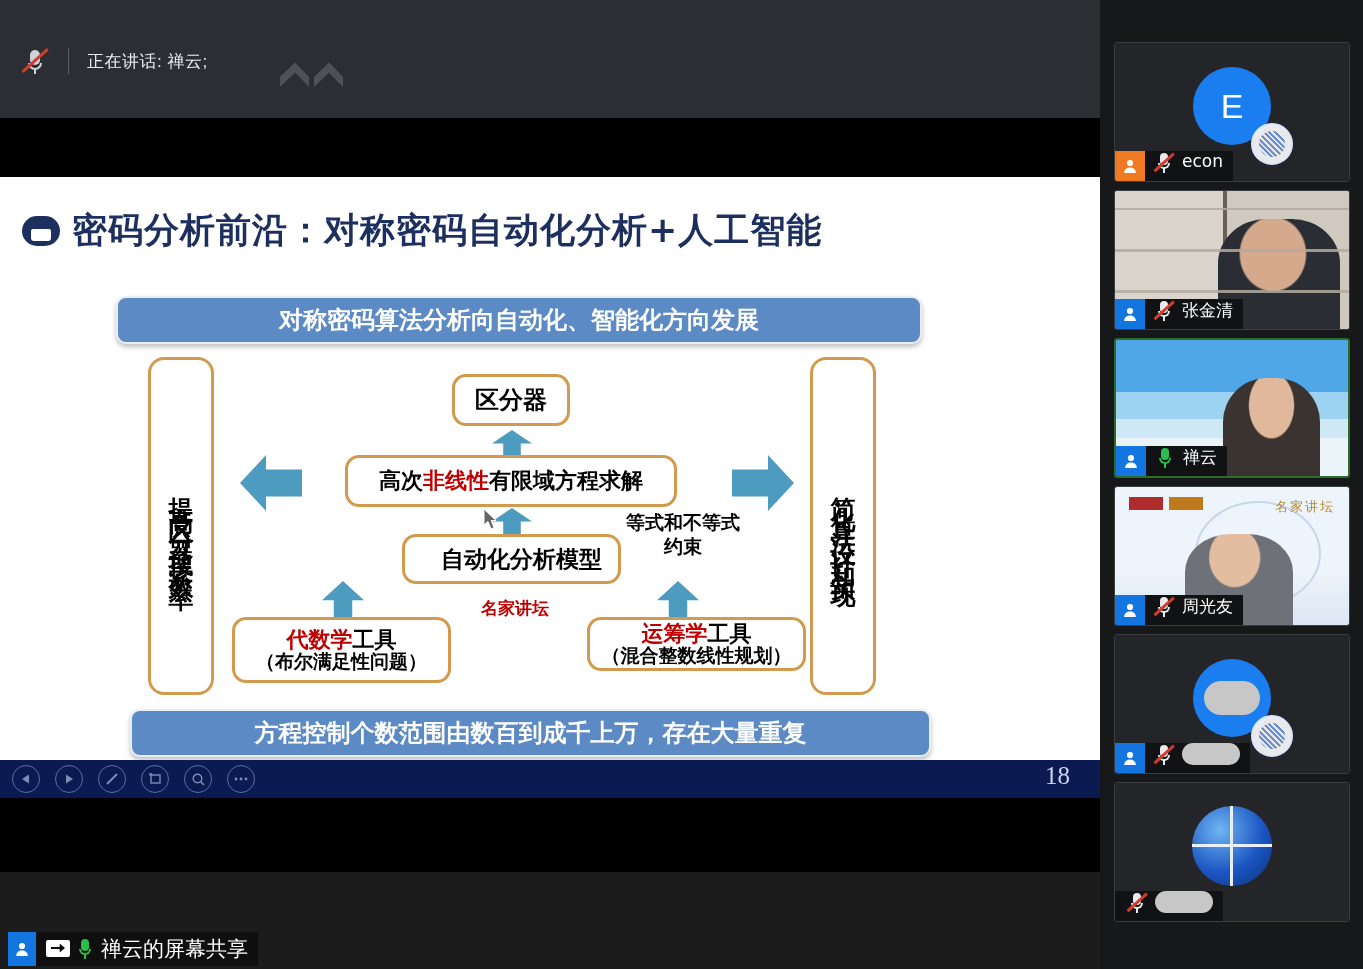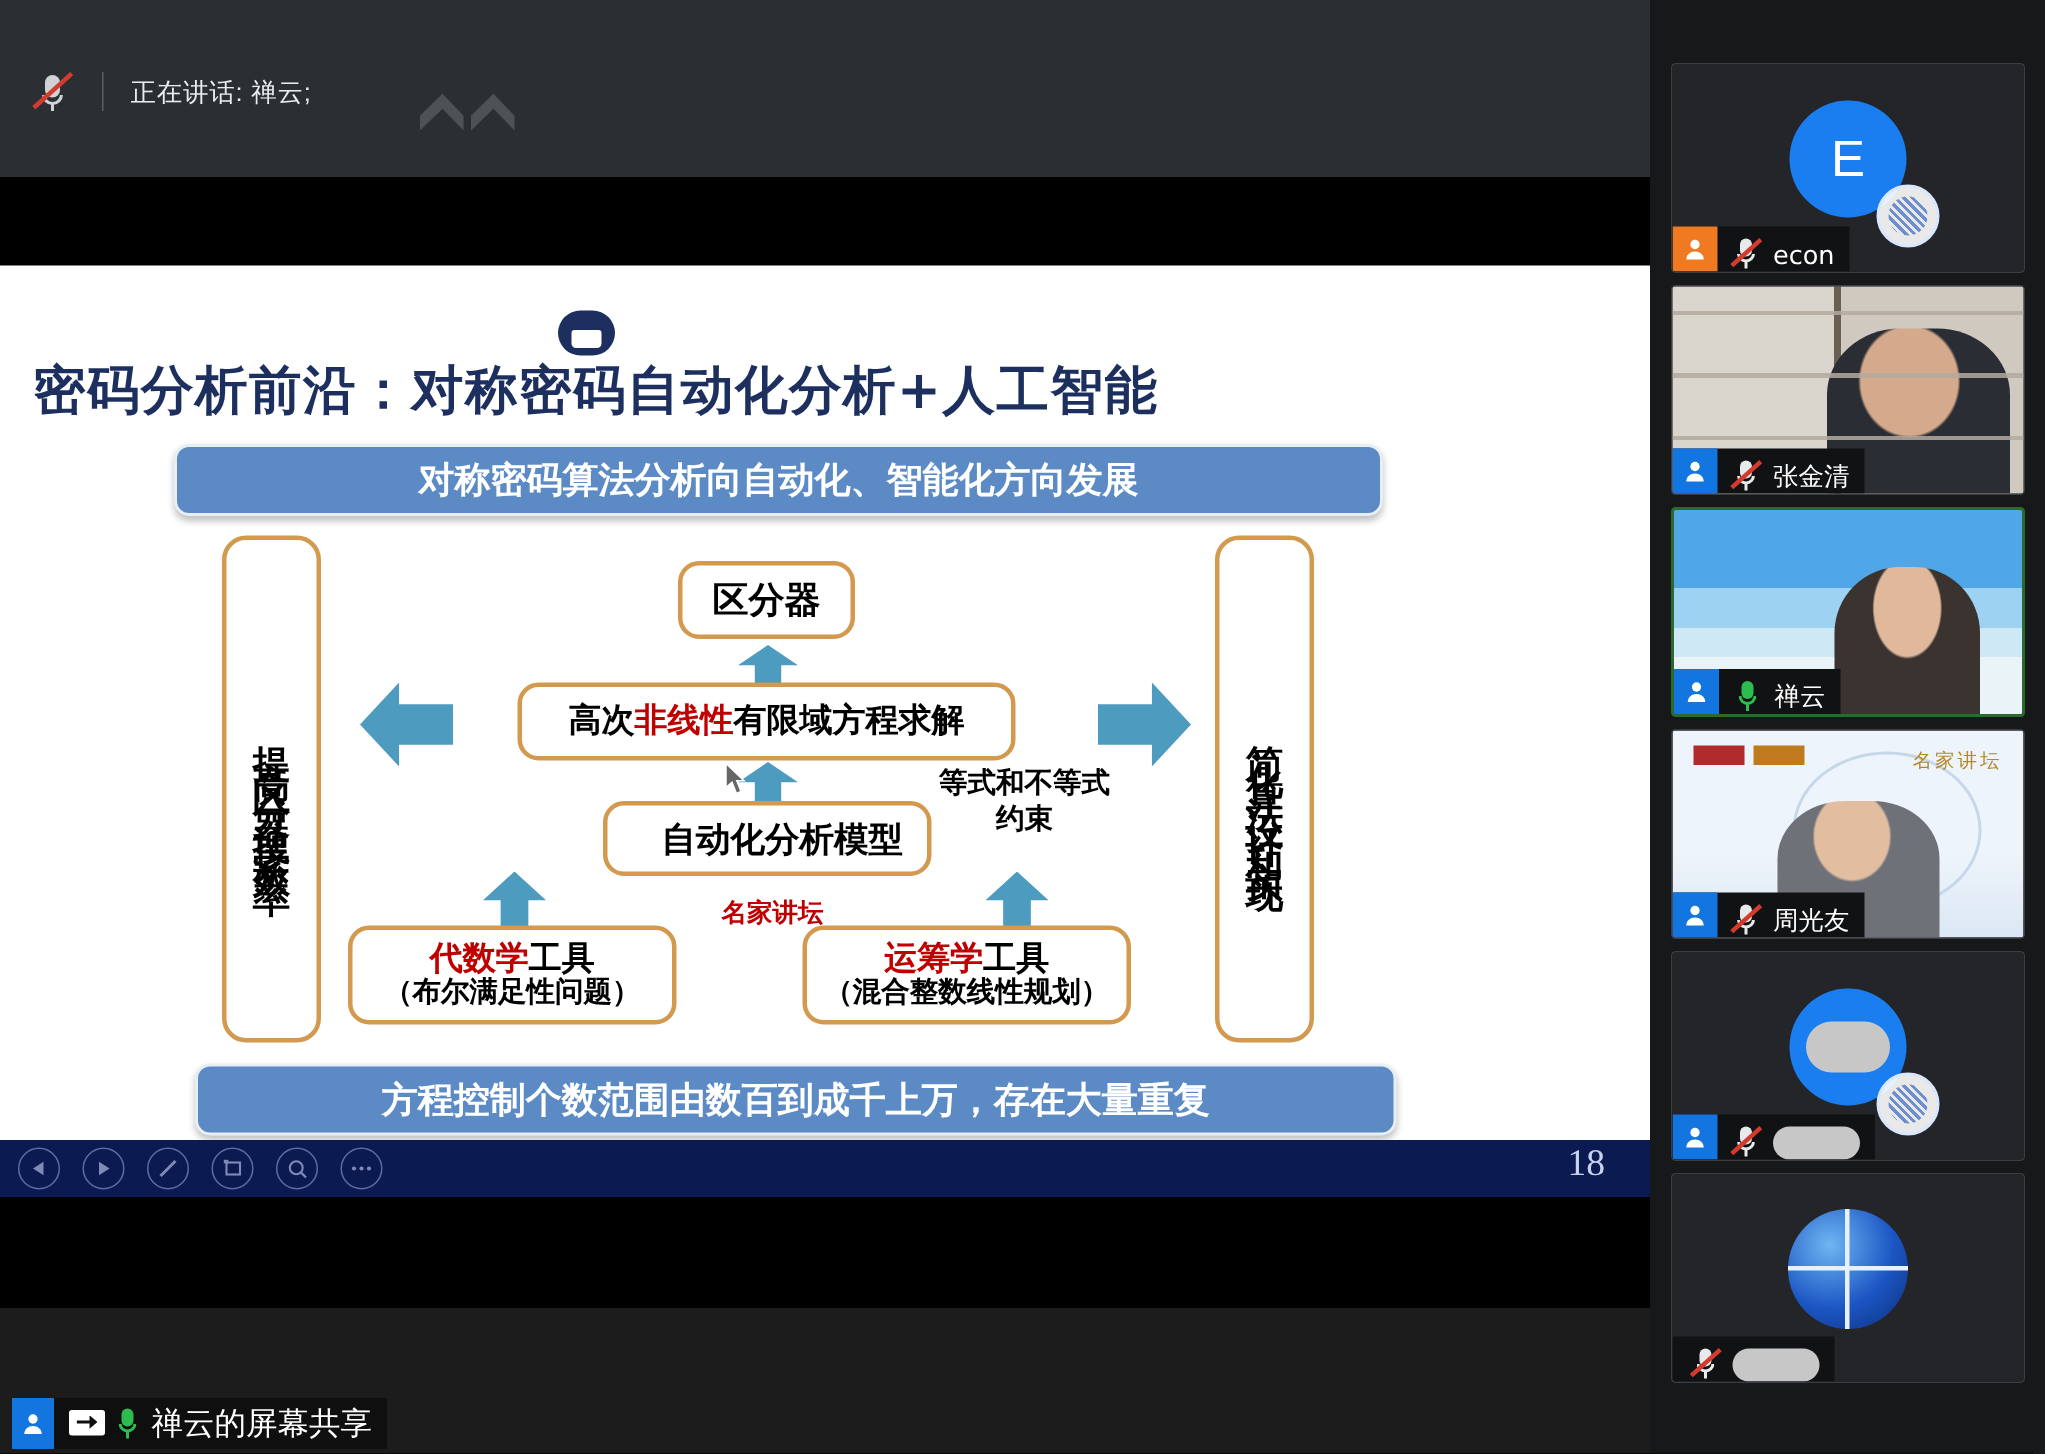--- a/index.html
+++ b/index.html
@@ -27,42 +27,42 @@
   #watermark i.a { left:0; top:6px; }
   #watermark i.b { left:34px; top:6px; }
 
   #letterbox-top { position:absolute; left:0; top:118px; width:1100px; height:59px; background:#000; }
   #letterbox-bottom { position:absolute; left:0; top:798px; width:1100px; height:74px; background:#000; }
   #below-black { position:absolute; left:0; top:872px; width:1100px; height:97px; background:#1c1c1c; }
 
   
   #slide { position:absolute; left:0; top:177px; width:1100px; height:591px; background:#fff; overflow:hidden; }
 
-  #slide-title { position:absolute; left:22px; top:30px; display:flex; align-items:center;flex-direction:column; }
+  #slide-title { position:absolute; left:22px; top:30px; display:flex; align-items:center; }
   #title-bullet { width:38px; height:30px; border-radius:15px; background:#1c2f5e; position:relative; flex:0 0 auto; margin-right:12px; }
   #title-bullet::after { content:""; position:absolute; left:9px; top:13px; width:20px; height:12px; background:#fff; border-radius:2px 2px 3px 3px; }
   #title-bullet::before { content:""; position:absolute; left:7px; top:9px; width:24px; height:3px; background:#1c2f5e; border-radius:2px; z-index:2; }
   #slide-title-text { font-size:35px; font-weight:bold; color:#1c2f5e; letter-spacing:1px; white-space:nowrap;
      font-family:"DejaVu Sans","Liberation Sans",sans-serif; }
 
   .blue-banner { position:absolute; background:#5b8ac5; border:2px solid #e8eef5; border-radius:10px;
      box-shadow:0 3px 5px rgba(0,0,0,.25); display:flex; align-items:center; justify-content:center;
      color:#fff; font-weight:bold; font-family:"DejaVu Sans","Liberation Sans",sans-serif; }
   #banner-top { left:116px; top:119px; width:806px; height:48px; font-size:24px; }
   #banner-bottom { left:130px; top:532px; width:801px; height:48px; font-size:24px; }
 
   .obox { position:absolute; background:#fff; border:3px solid #d39a4f; border-radius:14px;
      display:flex; flex-direction:column; align-items:center; justify-content:center; text-align:center;
      font-family:"DejaVu Sans","Liberation Sans",sans-serif; font-weight:bold; color:#000; }
 
   #box-distinguisher { left:452px; top:197px; width:118px; height:52px; font-size:24px; }
   #box-equation { left:345px; top:278px; width:332px; height:52px; font-size:24px; }
   #box-model { left:402px; top:357px; width:219px; height:50px; font-size:23px;padding-left:20px; }
   #box-algebra { left:232px; top:440px; width:219px; height:66px; }
-  #box-or { left:535px; top:440px; width:219px; height:66px; }
+  #box-or { left:587px; top:440px; width:219px; height:54px; }
   .line1 { font-size:22px; line-height:1.05; }
   .line2 { font-size:19px; line-height:1.15; }
   .red { color:#c00000; }
 
   .vbox { position:absolute; background:#fff; border:3px solid #d39a4f; border-radius:16px;
      display:flex; align-items:center; justify-content:center;
      writing-mode:vertical-rl; text-orientation:upright; letter-spacing:11px;
      font-family:"DejaVu Sans","Liberation Sans",sans-serif; font-size:25px; font-weight:bold; color:#000; }
   #vbox-left { left:148px; top:180px; width:66px; height:338px; }
   #vbox-right { left:810px; top:180px; width:66px; height:338px; }
@@ -121,21 +121,21 @@
   .tile-bg { position:absolute; inset:0; }
   .av-circle { position:absolute; left:50%; top:46%; transform:translate(-50%,-50%);
      width:78px; height:78px; border-radius:50%; background:#1a7ef0; display:flex; align-items:center; justify-content:center;
      color:#fff; font-size:34px; font-family:"Liberation Sans",sans-serif; }
   .av-redact { width:56px; height:34px; border-radius:17px; background:#c7c7c7; }
   .stamp { position:absolute; left:58%; top:58%; width:42px; height:42px; border-radius:50%;
      border:2px solid #d9e6ff; background:rgba(255,255,255,.9); }
   .stamp::after { content:""; position:absolute; left:6px; top:6px; right:6px; bottom:6px; border-radius:50%;
      background:repeating-linear-gradient(45deg,#6d8fd0 0 2px,transparent 2px 4px); }
 
-  .nametag { position:absolute; left:0; bottom:0; height:30px; background:#111214; display:flex; align-items:flex-end; padding-right:10px; }
+  .nametag { position:absolute; left:0; bottom:0; height:30px; background:#111214; display:flex; align-items:flex-start; padding-right:10px; }
   .nametag .usr { width:30px; height:30px; background:#1275e0; display:flex; align-items:center; justify-content:center; flex:0 0 auto; }
   .nametag.orange .usr { background:#ef7a21; }
   .nametag .label { color:#fff; font-size:17px; margin-left:8px; white-space:nowrap;
      font-family:"DejaVu Sans","Liberation Sans",sans-serif; }
   .nametag .redact { width:58px; height:22px; border-radius:11px; background:#c7c7c7; margin-left:8px; }
   .mic { width:20px; height:24px; position:relative; margin-left:9px; flex:0 0 auto; }
   .mic .b { position:absolute; left:6px; top:2px; width:8px; height:12px; border-radius:4px; background:#e7e9ea; }
   .mic .s { position:absolute; left:4px; top:12px; width:12px; height:6px; border:2px solid #e7e9ea; border-top:none; border-radius:0 0 6px 6px; }
   .mic .p { position:absolute; left:9px; top:17px; width:2px; height:5px; background:#e7e9ea; }
   .mic.on .b,.mic.on .p { background:#2dbd4e; }

